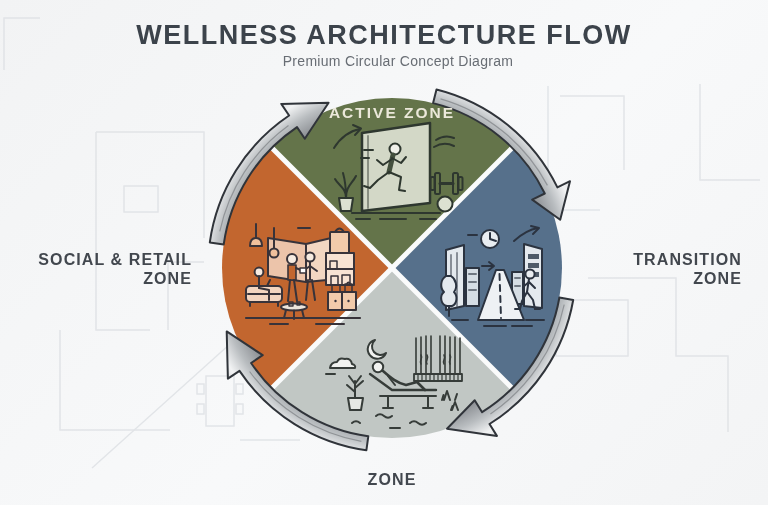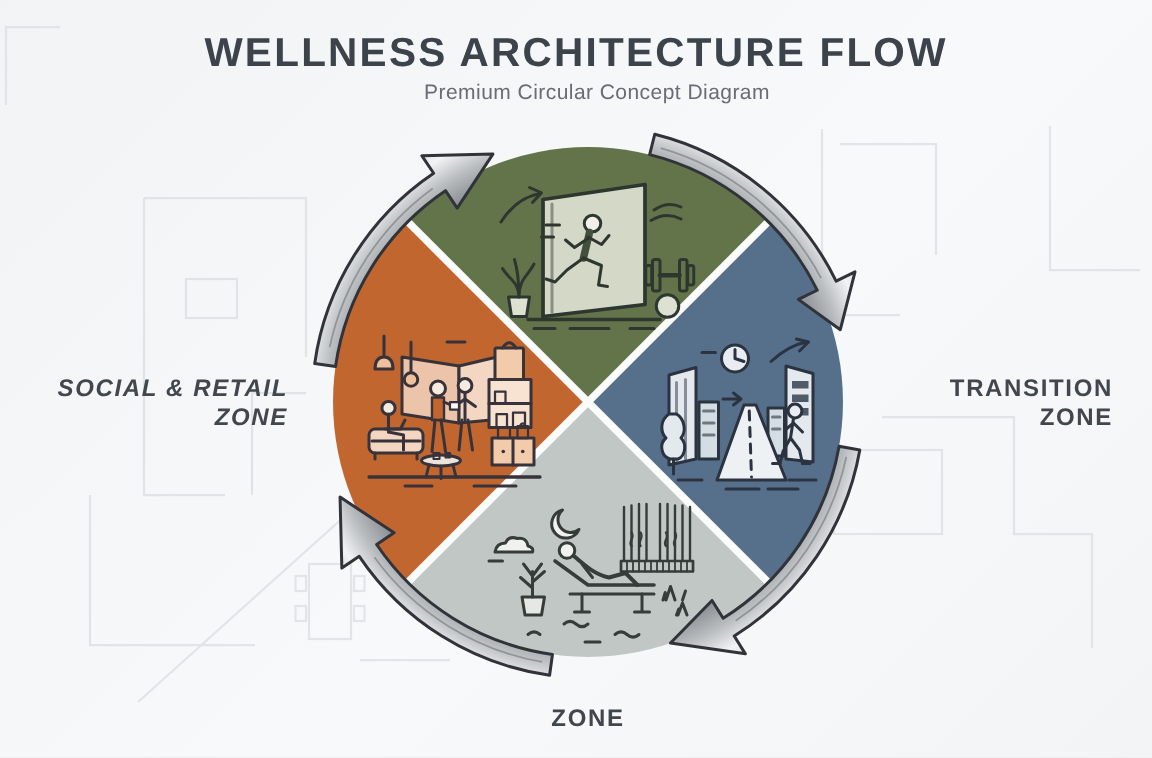--- a/index.html
+++ b/index.html
@@ -16,21 +16,21 @@
   .subtitle{
     position:absolute;top:53px;left:0;width:768px;text-align:center;
     font-size:14px;font-weight:400;letter-spacing:.3px;color:#686d74;padding-left:14px;
   }
   .lbl{
     position:absolute;font-size:16px;line-height:19px;font-weight:600;
     letter-spacing:1.1px;color:#42474e;
   }
   .lbl-active{top:103px;left:292px;width:200px;text-align:center;
     color:#ebe8da;font-size:15.5px;letter-spacing:2px;}
-  .lbl-social{top:250px;left:30px;width:162px;text-align:right;font-style:italic;}
+  .lbl-social{top:250px;left:30px;width:162px;text-align:right;}
   .lbl-transition{top:250px;left:592px;width:150px;text-align:right;}
   .lbl-recovery{top:451px;left:292px;width:200px;text-align:center;}
 </style>
 </head>
 <body>
 
 <div class="stage">
 
   <svg width="768" height="505" viewBox="0 0 768 505">
     <defs>
@@ -202,20 +202,21 @@
         <path d="M440.5,98.8 A176,176 0 0 1 547.4,185.4"></path>
         <path d="M564.2,304.6 A176,176 0 0 1 490.4,413.9"></path>
         <path d="M361.4,441.3 A176,176 0 0 1 249.6,371.5"></path>
       </g>
     </g>
   </svg>
 
   <div class="title">WELLNESS ARCHITECTURE FLOW</div>
   <div class="subtitle">Premium Circular Concept Diagram</div>
 
+  <div class="lbl lbl-active">ACTIVE ZONE</div>
 
   <div class="lbl lbl-social">
     <span>SOCIAL &amp; RETAIL</span><br>
     <span>ZONE</span>
   </div>
 
   <div class="lbl lbl-transition">
     <span>TRANSITION</span><br>
     <span>ZONE</span>
   </div>

